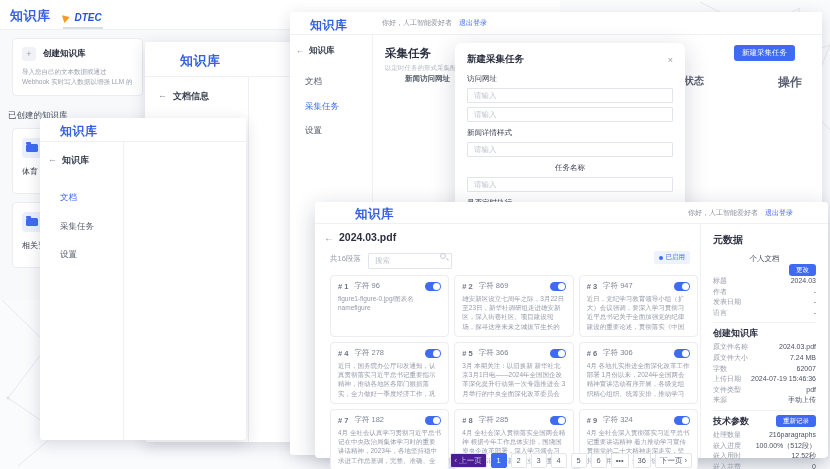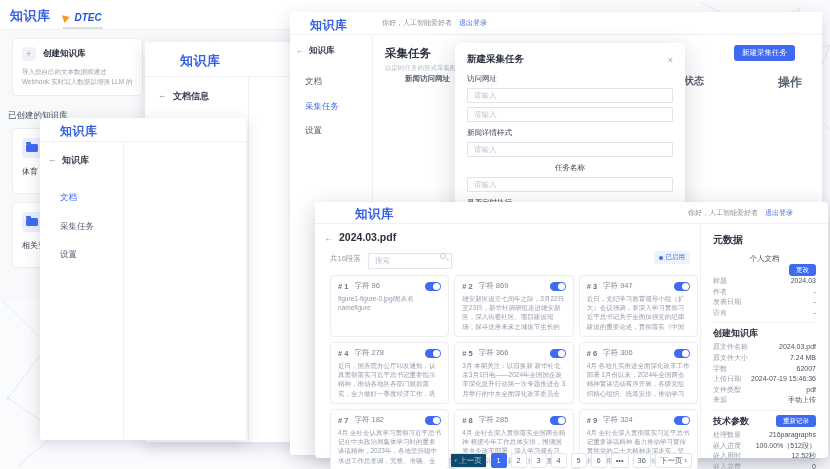--- a/index.html
+++ b/index.html
@@ -19,21 +19,21 @@
   .rad{display:inline-block;width:8px;height:8px;border-radius:50%;border:1px solid #c8cdd6;background:#fff;}
   .rad.on{border:2.5px solid #3e6bf2;}
   .seg{background:#fff;border:1px solid #ececf1;border-radius:4px;padding:5px 7px;}
   .seg-h{display:flex;align-items:center;gap:6px;font-size:7.5px;color:#7d8494;}
   .seg-n{font-weight:bold;color:#6b7280;}
   .tog{margin-left:auto;width:16px;height:9px;border-radius:5px;background:#3e6bf2;position:relative;flex:none;cursor:pointer;}
   .tog::after{content:"";position:absolute;right:1px;top:1px;width:7px;height:7px;border-radius:50%;background:#fff;}
   .seg-t{font-size:6.5px;color:#959baa;line-height:9.2px;margin-top:3px;max-height:37px;overflow:hidden;}
   .pg{min-width:16px;height:15px;border:1px solid #e2e5ea;border-radius:2px;display:inline-flex;align-items:center;justify-content:center;font-size:7.5px;color:#596070;background:#fff;padding:0 4px;cursor:pointer;}
   .pg.act{background:#3e6bf2;border-color:#3e6bf2;color:#fff;}
-  .pg.dis{background:#0c4a6e;color:#c3c8d0;cursor:default;}
+  .pg.dis{background:#4c1d95;color:#c3c8d0;cursor:default;}
   .kv{display:flex;justify-content:space-between;align-items:baseline;font-size:7px;line-height:10.6px;}
   .kv .k{color:#9aa1ad;}
   .kv .v{color:#4a5160;text-align:right;}
   .sec-t{font-size:9px;font-weight:bold;color:#2b3040;}
   .hrline{height:1px;background:#f1f2f5;margin:4px 0;}
   .mag{position:absolute;width:6px;height:6px;border:1px solid #c6ccd6;border-radius:50%;}
   .mag::after{content:"";position:absolute;left:5px;top:5px;width:3px;height:1px;background:#c6ccd6;transform:rotate(45deg);}
   .tile{width:20px;height:20px;border-radius:4px;background:#eaf0fe;display:flex;align-items:center;justify-content:center;}
   .folder{width:12px;height:8px;background:#3e6bf2;border-radius:1.5px;position:relative;}
   .folder::before{content:"";position:absolute;top:-2px;left:0;width:5px;height:2px;background:#3e6bf2;border-radius:1px 1px 0 0;}

